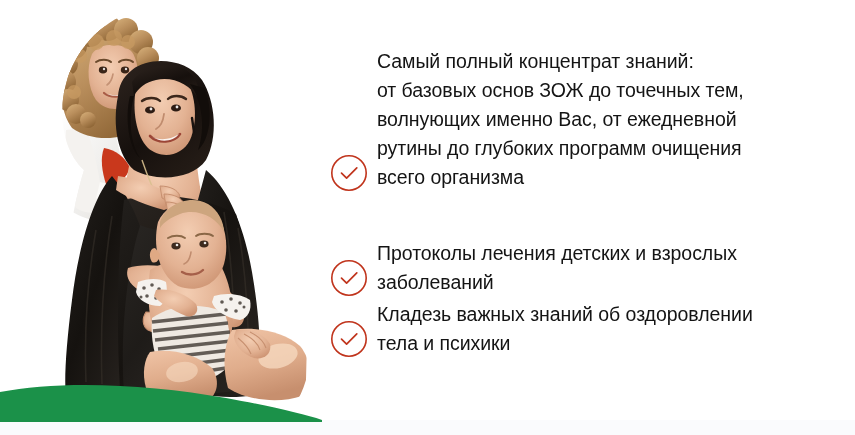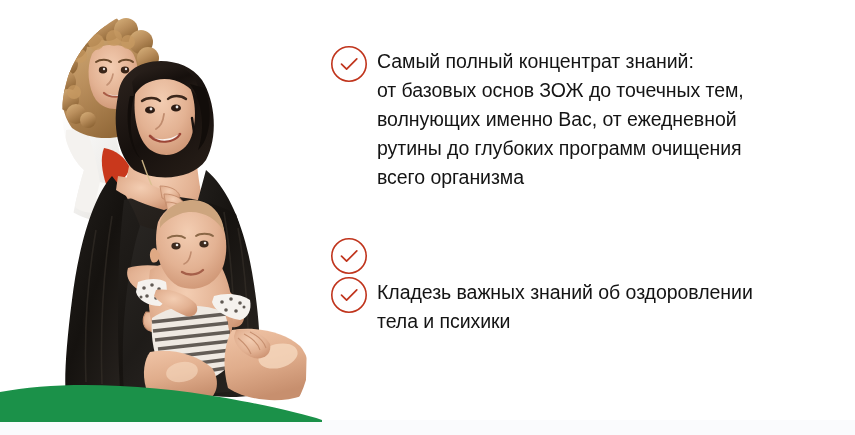--- a/index.html
+++ b/index.html
@@ -50,21 +50,21 @@
   
   .benefits {
     position:absolute;
     left:330px; top:44px;
     width:510px;
     z-index:4;
   }
   .benefit-item {
     position:relative;
     display:flex;
-    align-items:flex-start;
+    align-items:flex-end;
   }
   .benefit-item.b0 { margin-top:0px; }
   .benefit-item.b1 { margin-top:44px; }
   .benefit-item.b2 { }
 
   .check-icon {
     flex:0 0 auto;
     width:38px; height:38px;
     margin-top:1px;
   }
@@ -344,20 +344,22 @@
 всего организма</span>
     </div>
 
     <div class="benefit-item b1">
       <span class="check-icon">
         <svg width="38" height="38" viewBox="0 0 38 38" xmlns="http://www.w3.org/2000/svg">
           <circle cx="19" cy="19" r="17.2" fill="none" stroke="#C0341C" stroke-width="1.6"></circle>
           <path d="M11.5,19.2 L16.6,24.2 L26.8,13.9" fill="none" stroke="#C0341C" stroke-width="1.7" stroke-linecap="round" stroke-linejoin="round"></path>
         </svg>
       </span>
+      <span class="benefit-text">Протоколы лечения детских и взрослых
+заболеваний</span>
     </div>
 
     <div class="benefit-item b2">
       <span class="check-icon">
         <svg width="38" height="38" viewBox="0 0 38 38" xmlns="http://www.w3.org/2000/svg">
           <circle cx="19" cy="19" r="17.2" fill="none" stroke="#C0341C" stroke-width="1.6"></circle>
           <path d="M11.5,19.2 L16.6,24.2 L26.8,13.9" fill="none" stroke="#C0341C" stroke-width="1.7" stroke-linecap="round" stroke-linejoin="round"></path>
         </svg>
       </span>
       <span class="benefit-text">Кладезь важных знаний об оздоровлении

